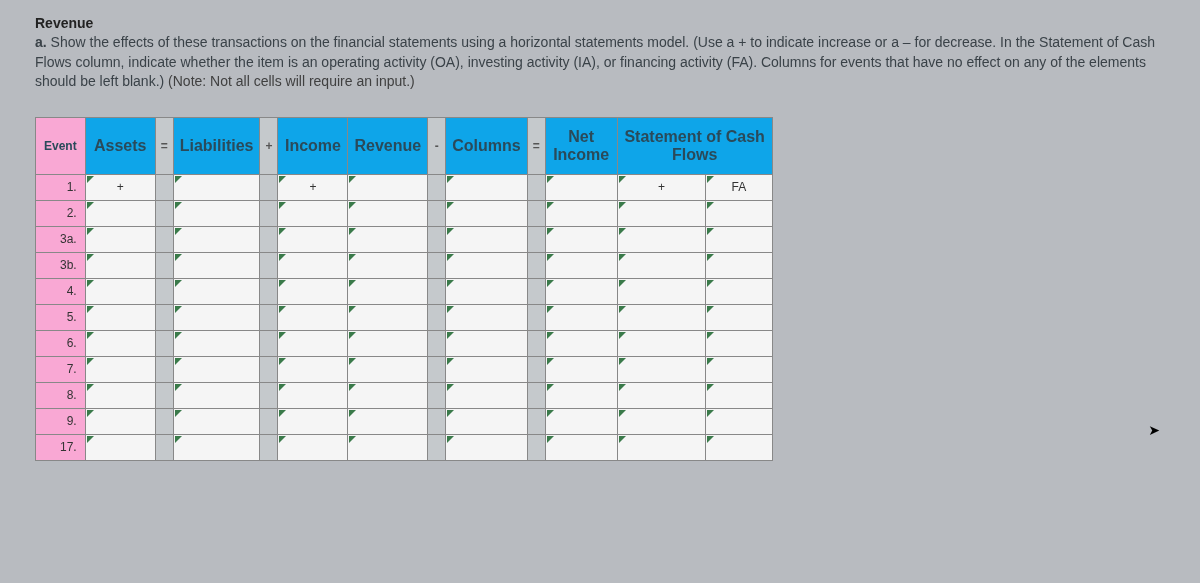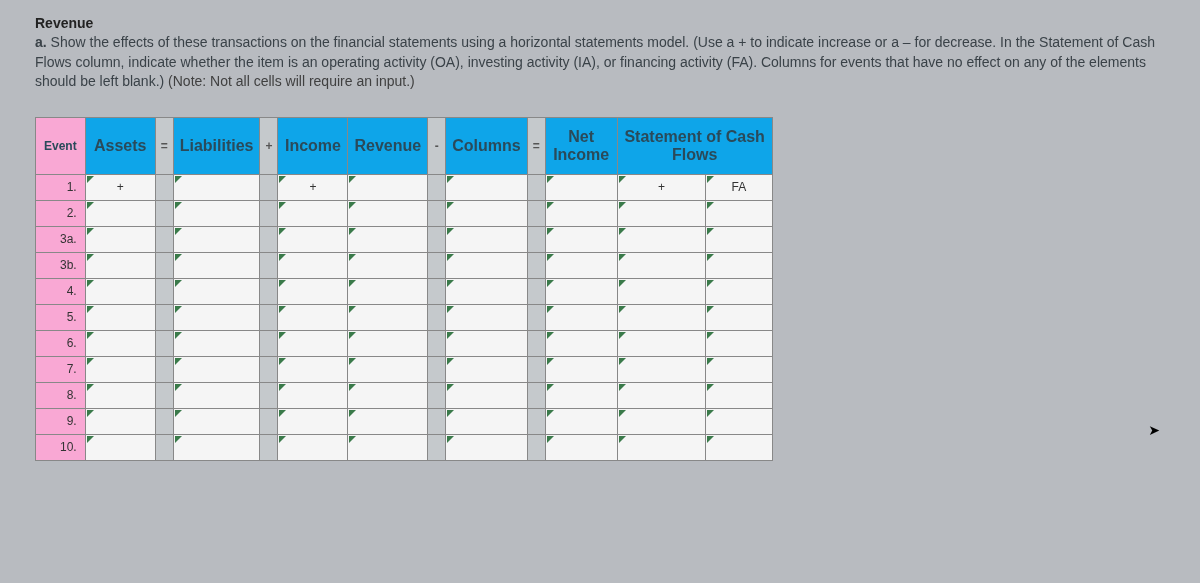--- a/index.html
+++ b/index.html
@@ -275,21 +275,21 @@
         <td class="cell"><span class="corner"></span><span></span></td>
         <td class="cell"><span class="corner"></span><span></span></td>
         <td class="sep"></td>
         <td class="cell"><span class="corner"></span><span></span></td>
         <td class="sep"></td>
         <td class="cell"><span class="corner"></span><span></span></td>
         <td class="cell cash-amt"><span class="corner"></span><span></span></td>
         <td class="cell cash-type"><span class="corner"></span><span></span></td>
       </tr>
       <tr>
-        <td class="event-label">10.</td>
+        <td class="event-label">17.</td>
         <td class="cell"><span class="corner"></span><span></span></td>
         <td class="sep"></td>
         <td class="cell"><span class="corner"></span><span></span></td>
         <td class="sep"></td>
         <td class="cell"><span class="corner"></span><span></span></td>
         <td class="cell"><span class="corner"></span><span></span></td>
         <td class="sep"></td>
         <td class="cell"><span class="corner"></span><span></span></td>
         <td class="sep"></td>
         <td class="cell"><span class="corner"></span><span></span></td>

